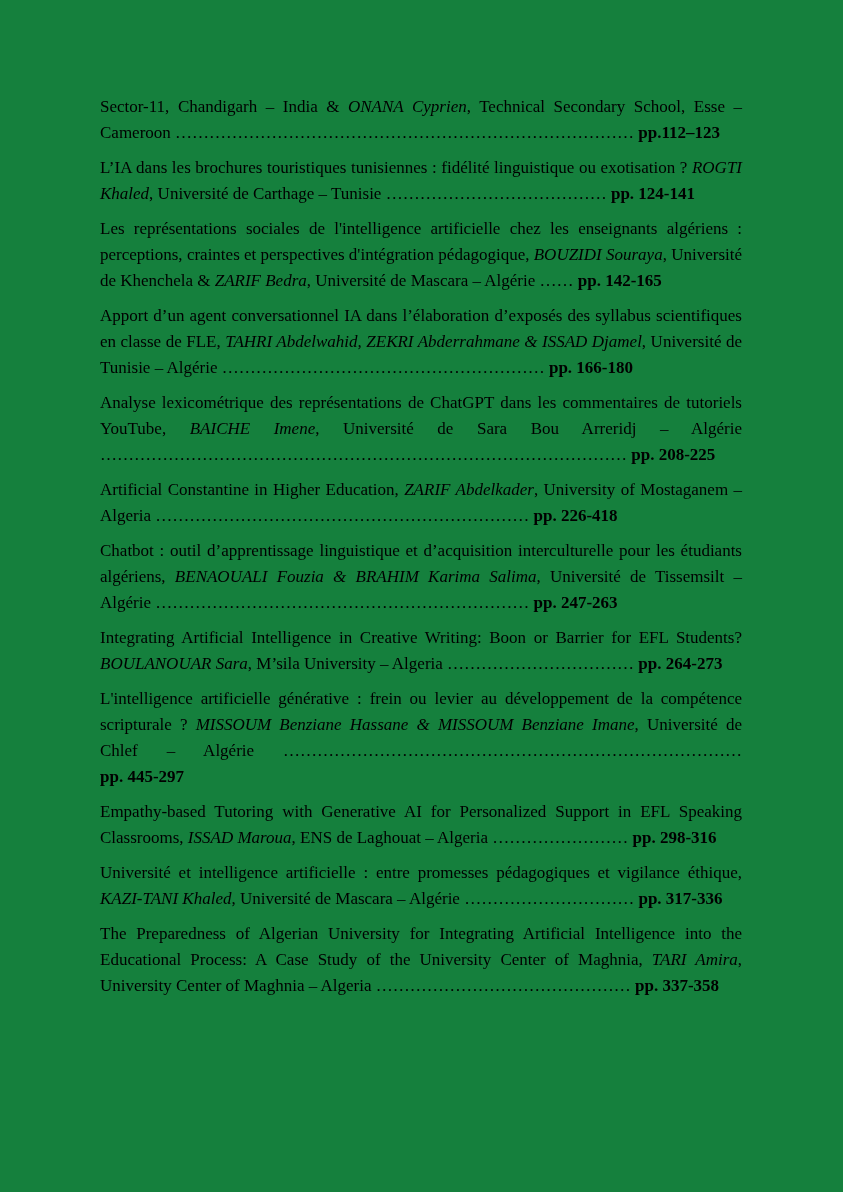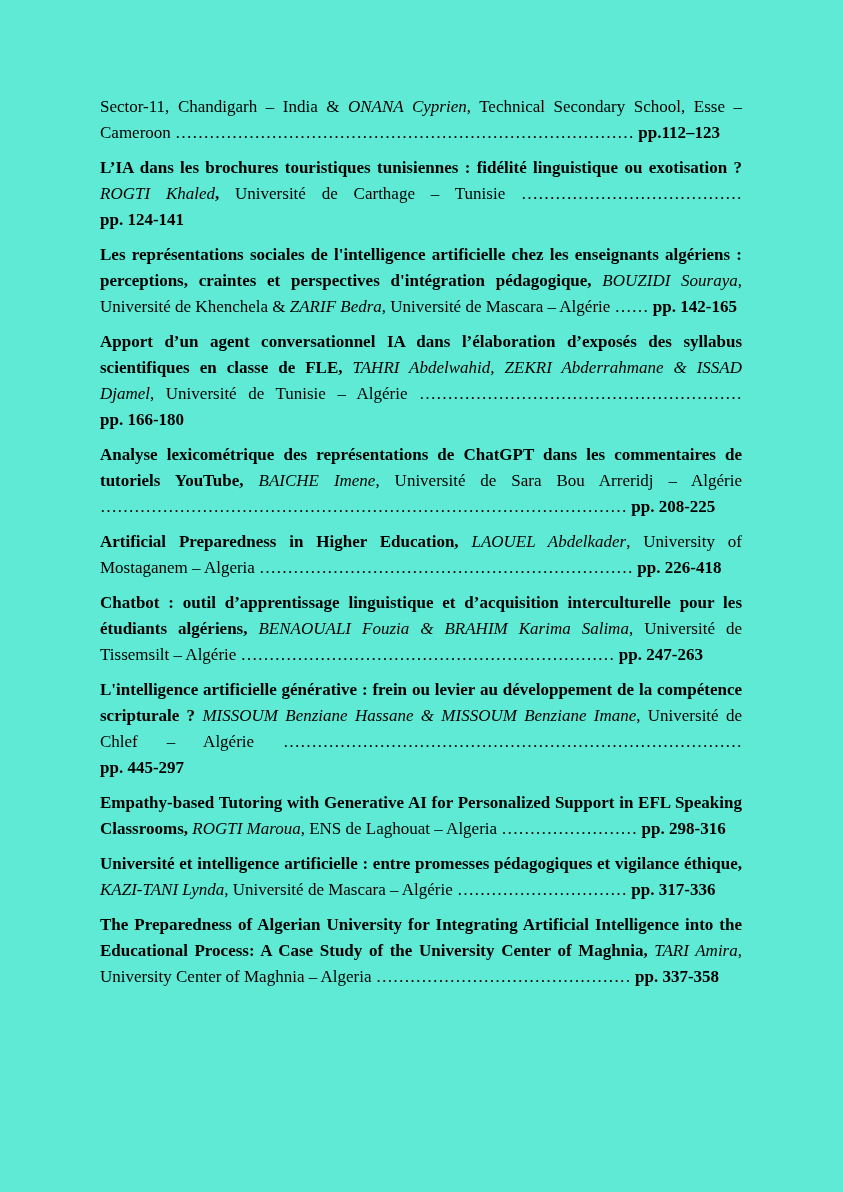--- a/index.html
+++ b/index.html
@@ -13,44 +13,45 @@
     overflow: hidden;
   }
   .page {
     box-sizing: border-box;
     width: 843px;
     height: 1192px;
     padding: 94px 101px 40px 100px;
     font-family: "Liberation Serif", serif;
     font-size: 17px;
     color: #000000;
-    background: #5eead4;
+    background: #15803d;
   }
   .entry {
     margin: 0 0 9px 0;
     text-align: justify;
     line-height: 26px;
   }
   .entry:last-child { margin-bottom: 12px; }
-  .bold    { font-weight: 700; }
+  .bold    { font-weight: 400; }
   .italic  { font-style: italic; }
   .regular { font-weight: 400; font-style: normal; }
   .dots    { word-break: break-all; }
   .pages   { font-weight: 700; white-space: nowrap; }
 </style>
 </head>
 <body>
 
 <div class="page">
   <div>
       <p class="entry"><span class="regular">Sector-11, Chandigarh – India &amp; </span><span class="italic">ONANA Cyprien</span><span class="regular">, Technical Secondary School, Esse – Cameroon </span><span class="dots">………………………………………………………………………</span><span class="pages"> pp.112–123</span></p>
       <p class="entry"><span class="bold">L’IA dans les brochures touristiques tunisiennes : fidélité linguistique ou exotisation ? </span><span class="italic">ROGTI Khaled</span><span class="bold">, </span><span class="regular">Université de Carthage – Tunisie </span><span class="dots">…………………………………</span><span class="pages"> pp. 124-141</span></p>
       <p class="entry"><span class="bold">Les représentations sociales de l'intelligence artificielle chez les enseignants algériens : perceptions, craintes et perspectives d'intégration pédagogique, </span><span class="italic">BOUZIDI Souraya</span><span class="regular">, Université de Khenchela &amp; </span><span class="italic">ZARIF Bedra</span><span class="regular">, Université de Mascara – Algérie </span><span class="dots">……</span><span class="pages"> pp. 142-165</span></p>
       <p class="entry"><span class="bold">Apport d’un agent conversationnel IA dans l’élaboration d’exposés des syllabus scientifiques en classe de FLE, </span><span class="italic">TAHRI Abdelwahid, ZEKRI Abderrahmane &amp; ISSAD Djamel</span><span class="regular">, Université de Tunisie – Algérie </span><span class="dots">…………………………………………………</span><span class="pages"> pp. 166-180</span></p>
       <p class="entry"><span class="bold">Analyse lexicométrique des représentations de ChatGPT dans les commentaires de tutoriels YouTube, </span><span class="italic">BAICHE Imene</span><span class="regular">, Université de Sara Bou Arreridj – Algérie </span><span class="dots">…………………………………………………………………………………</span><span class="pages"> pp. 208-225</span></p>
-      <p class="entry"><span class="bold">Artificial Preparedness in Higher Education, </span><span class="italic">LAOUEL Abdelkader</span><span class="regular">, University of Mostaganem – Algeria </span><span class="dots">…………………………………………………………</span><span class="pages"> pp. 226-418</span></p>
+      <p class="entry"><span class="bold">Artificial Constantine in Higher Education, </span><span class="italic">ZARIF Abdelkader</span><span class="regular">, University of Mostaganem – Algeria </span><span class="dots">…………………………………………………………</span><span class="pages"> pp. 226-418</span></p>
       <p class="entry"><span class="bold">Chatbot : outil d’apprentissage linguistique et d’acquisition interculturelle pour les étudiants algériens, </span><span class="italic">BENAOUALI Fouzia &amp; BRAHIM Karima Salima</span><span class="regular">, Université de Tissemsilt – Algérie </span><span class="dots">…………………………………………………………</span><span class="pages"> pp. 247-263</span></p>
+      <p class="entry"><span class="bold">Integrating Artificial Intelligence in Creative Writing: Boon or Barrier for EFL Students? </span><span class="italic">BOULANOUAR Sara</span><span class="regular">, M’sila University – Algeria </span><span class="dots">……………………………</span><span class="pages"> pp. 264-273</span></p>
       <p class="entry"><span class="bold">L'intelligence artificielle générative : frein ou levier au développement de la compétence scripturale ? </span><span class="italic">MISSOUM Benziane Hassane &amp; MISSOUM Benziane Imane</span><span class="regular">, Université de Chlef – Algérie </span><span class="dots">………………………………………………………………………</span><span class="pages"> pp. 445-297</span></p>
-      <p class="entry"><span class="bold">Empathy-based Tutoring with Generative AI for Personalized Support in EFL Speaking Classrooms, </span><span class="italic">ROGTI Maroua</span><span class="regular">, ENS de Laghouat – Algeria </span><span class="dots">……………………</span><span class="pages"> pp. 298-316</span></p>
-      <p class="entry"><span class="bold">Université et intelligence artificielle : entre promesses pédagogiques et vigilance éthique, </span><span class="italic">KAZI-TANI Lynda</span><span class="regular">, Université de Mascara – Algérie </span><span class="dots">…………………………</span><span class="pages"> pp. 317-336</span></p>
+      <p class="entry"><span class="bold">Empathy-based Tutoring with Generative AI for Personalized Support in EFL Speaking Classrooms, </span><span class="italic">ISSAD Maroua</span><span class="regular">, ENS de Laghouat – Algeria </span><span class="dots">……………………</span><span class="pages"> pp. 298-316</span></p>
+      <p class="entry"><span class="bold">Université et intelligence artificielle : entre promesses pédagogiques et vigilance éthique, </span><span class="italic">KAZI-TANI Khaled</span><span class="regular">, Université de Mascara – Algérie </span><span class="dots">…………………………</span><span class="pages"> pp. 317-336</span></p>
       <p class="entry"><span class="bold">The Preparedness of Algerian University for Integrating Artificial Intelligence into the Educational Process: A Case Study of the University Center of Maghnia, </span><span class="italic">TARI Amira</span><span class="regular">, University Center of Maghnia – Algeria </span><span class="dots">………………………………………</span><span class="pages"> pp. 337-358</span></p>
     </div>
 </div>
 
 </body></html>

